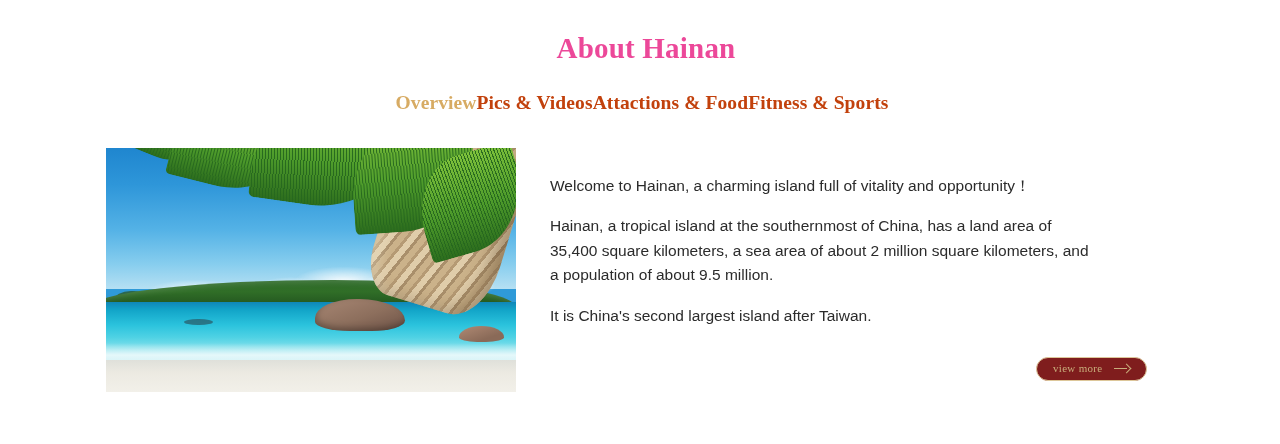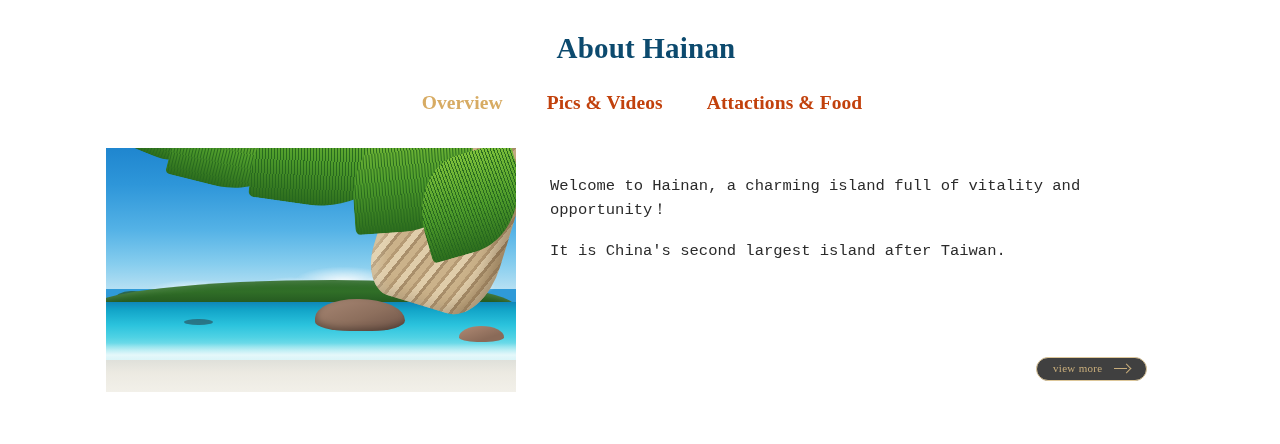--- a/index.html
+++ b/index.html
@@ -13,35 +13,34 @@
     font-family: "Liberation Serif", "DejaVu Serif", serif;
     overflow: hidden;
     position: relative;
   }
 
   
   .page-title {
     text-align: center;
     font-size: 29px;
     font-weight: bold;
-    color: #0c4a6e;
+    color: #ec4899;
     letter-spacing: 0.2px;
     margin: 0;
     padding-top: 33px;
     line-height: 1.1;
     font-family: "Liberation Serif", "DejaVu Serif", serif;
     padding-left: 12px;
   }
 
   
   .nav-tabs {
     display: flex;
     justify-content: center;
     align-items: baseline;
-    gap: 44px;
     margin-top: 27px;
     padding-left: 4px;
   }
   .nav-tab {
     font-size: 19.5px;
     font-weight: bold;
     color: #c2410c;
     cursor: pointer;
     white-space: nowrap;
     letter-spacing: 0.1px;
@@ -193,38 +192,38 @@
   .text-col {
     margin-left: 34px;
     width: 540px;
     padding-top: 26px;
   }
   .body-para {
     font-size: 15.5px;
     line-height: 1.58;
     color: #2b2b2b;
     margin: 0 0 16px 0;
-    font-family: Liberation Mono, monospace;
+    font-family: Liberation Sans, sans-serif;
   }
   .body-para:last-of-type { margin-bottom: 12px; }
 
   
   .view-more-wrap {
     position: absolute;
     left: 1036px;
     top: 357px;
   }
   .view-more-btn {
     display: inline-flex;
     align-items: center;
     gap: 12px;
     border: 1px solid #ddc79a;
     border-radius: 20px;
     padding: 5px 15px 6px 16px;
-    background: #404040;
+    background: #7f1d1d;
     cursor: pointer;
     line-height: 1;
   }
   .view-more-label {
     font-size: 11px;
     color: #c8ad7b;
     letter-spacing: 0.3px;
     font-family: "Liberation Serif", "DejaVu Serif", serif;
   }
   .arrow-icon {
@@ -253,20 +252,21 @@
 </style>
 </head>
 <body>
 
 <h1 class="page-title">About Hainan</h1>
 
 <nav class="nav-tabs">
   <span class="nav-tab active">Overview</span>
   <span class="nav-tab">Pics &amp; Videos</span>
   <span class="nav-tab">Attactions &amp; Food</span>
+  <span class="nav-tab">Fitness &amp; Sports</span>
 </nav>
 
 <div class="content">
 
   <div class="hero-photo">
     <div class="sky"></div>
     <div class="clouds"></div>
     <div class="island-small"></div>
     <div class="island"></div>
     <div class="sea"></div>
@@ -278,20 +278,21 @@
     <div class="trunk"></div>
     <div class="frond frond-e"></div>
     <div class="frond frond-a"></div>
     <div class="frond frond-b"></div>
     <div class="frond frond-c"></div>
     <div class="frond frond-d"></div>
   </div>
 
   <div class="text-col">
     <p class="body-para">Welcome to Hainan, a charming island full of vitality and opportunity！</p>
+    <p class="body-para">Hainan, a tropical island at the southernmost of China, has a land area of 35,400 square kilometers, a sea area of about 2 million square kilometers, and a population of about 9.5 million.</p>
     <p class="body-para">It is China's second largest island after Taiwan.</p>
   </div>
 
 </div>
 
 <div class="view-more-wrap">
   <div class="view-more-btn">
     <span class="view-more-label">view more</span>
     <span class="arrow-icon"></span>
   </div>

